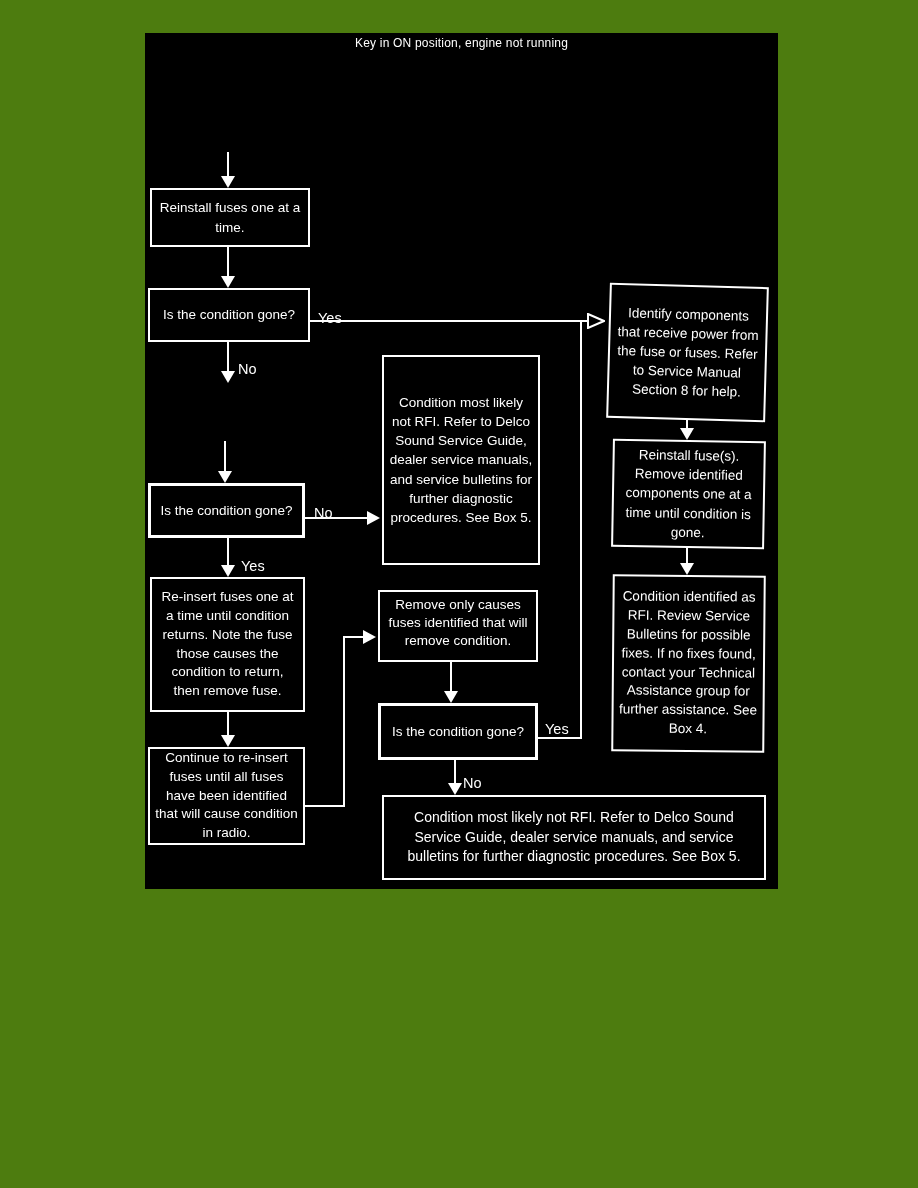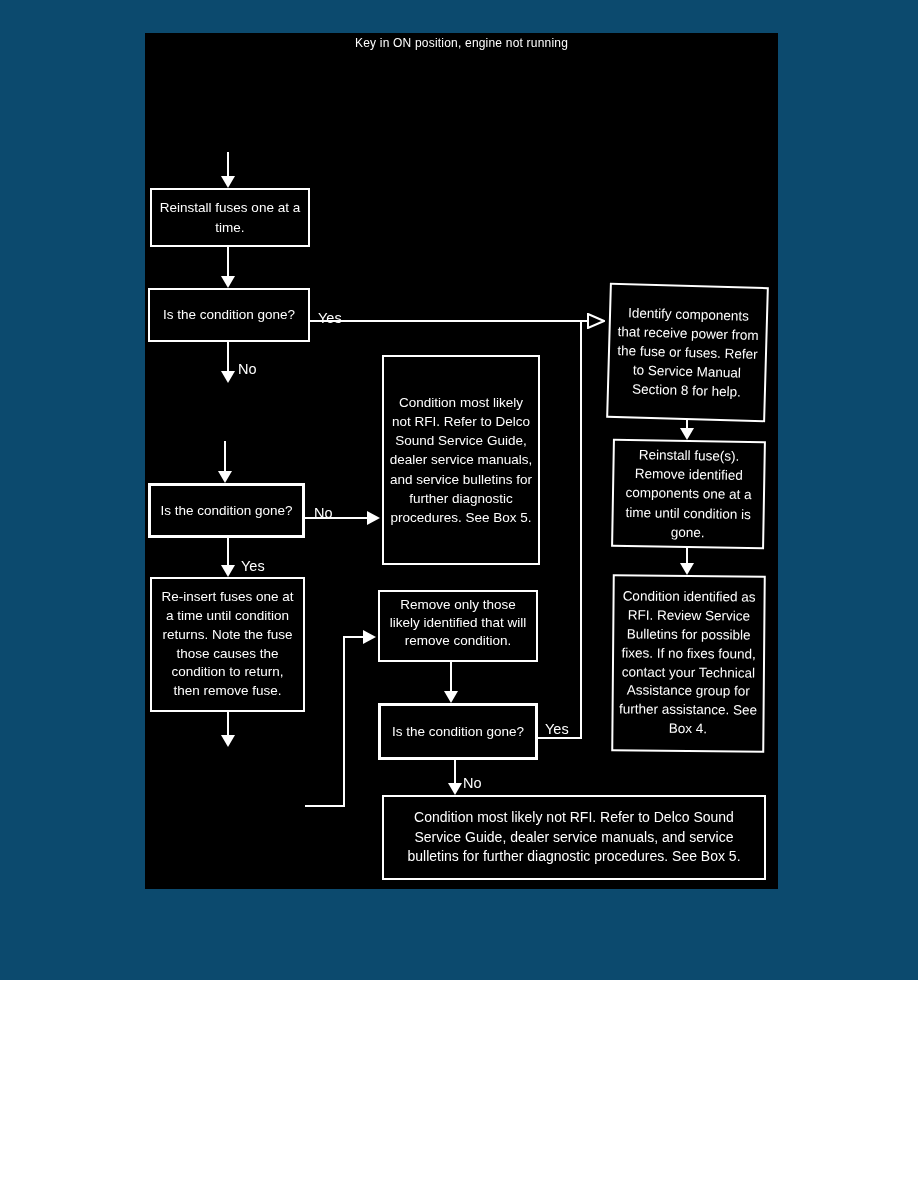--- a/index.html
+++ b/index.html
@@ -1,17 +1,17 @@
 <!DOCTYPE html>
 <html><head>
 <meta charset="utf-8">
 <style>
   html,body{margin:0;padding:0;background:#ffffff;}
   .page{
-    position:relative;width:918px;height:980px;background:#0c4a6e;
+    position:relative;width:918px;height:1188px;background:#4d7c0f;
     font-family:"Liberation Sans", sans-serif;overflow:hidden;
   }
   .chart{
     position:absolute;left:145px;top:33px;width:633px;height:856px;
     background:#000000;color:#ffffff;
   }
   .title{
     position:absolute;left:0;top:3px;width:100%;text-align:center;
     font-size:12px;letter-spacing:.2px;color:#ffffff;
   }
@@ -67,26 +67,29 @@
       </div>
     <div class="node" id="node-C">
         <span>Is the condition gone?</span>
       </div>
     <div class="node" id="node-E">
         <span>Is the condition gone?</span>
       </div>
     <div class="node" id="node-F">
         <span>Re-insert fuses one at a time until condition returns. Note the fuse those causes the condition to return, then remove fuse.</span>
       </div>
+    <div class="node" id="node-G">
+        <span>Continue to re-insert fuses until all fuses have been identified that will cause condition in radio.</span>
+      </div>
 
     <div class="node" id="node-H">
         <span>Condition most likely not RFI.  Refer to Delco Sound Service Guide, dealer service manuals, and service bulletins for further diagnostic procedures.  See Box 5.</span>
       </div>
     <div class="node" id="node-I">
-        <span>Remove only those likely identified that will remove condition.</span>
+        <span>Remove only causes fuses identified that will remove condition.</span>
       </div>
     <div class="node" id="node-J">
         <span>Is the condition gone?</span>
       </div>
     <div class="node" id="node-K">
         <span>Condition most likely not RFI.  Refer to Delco Sound Service Guide, dealer service manuals, and service bulletins for further diagnostic procedures.  See Box 5.</span>
       </div>
 
     <div class="node" id="node-L">
         <span>Identify components that receive power from the fuse or fuses.  Refer to Service Manual Section 8 for help.</span>

